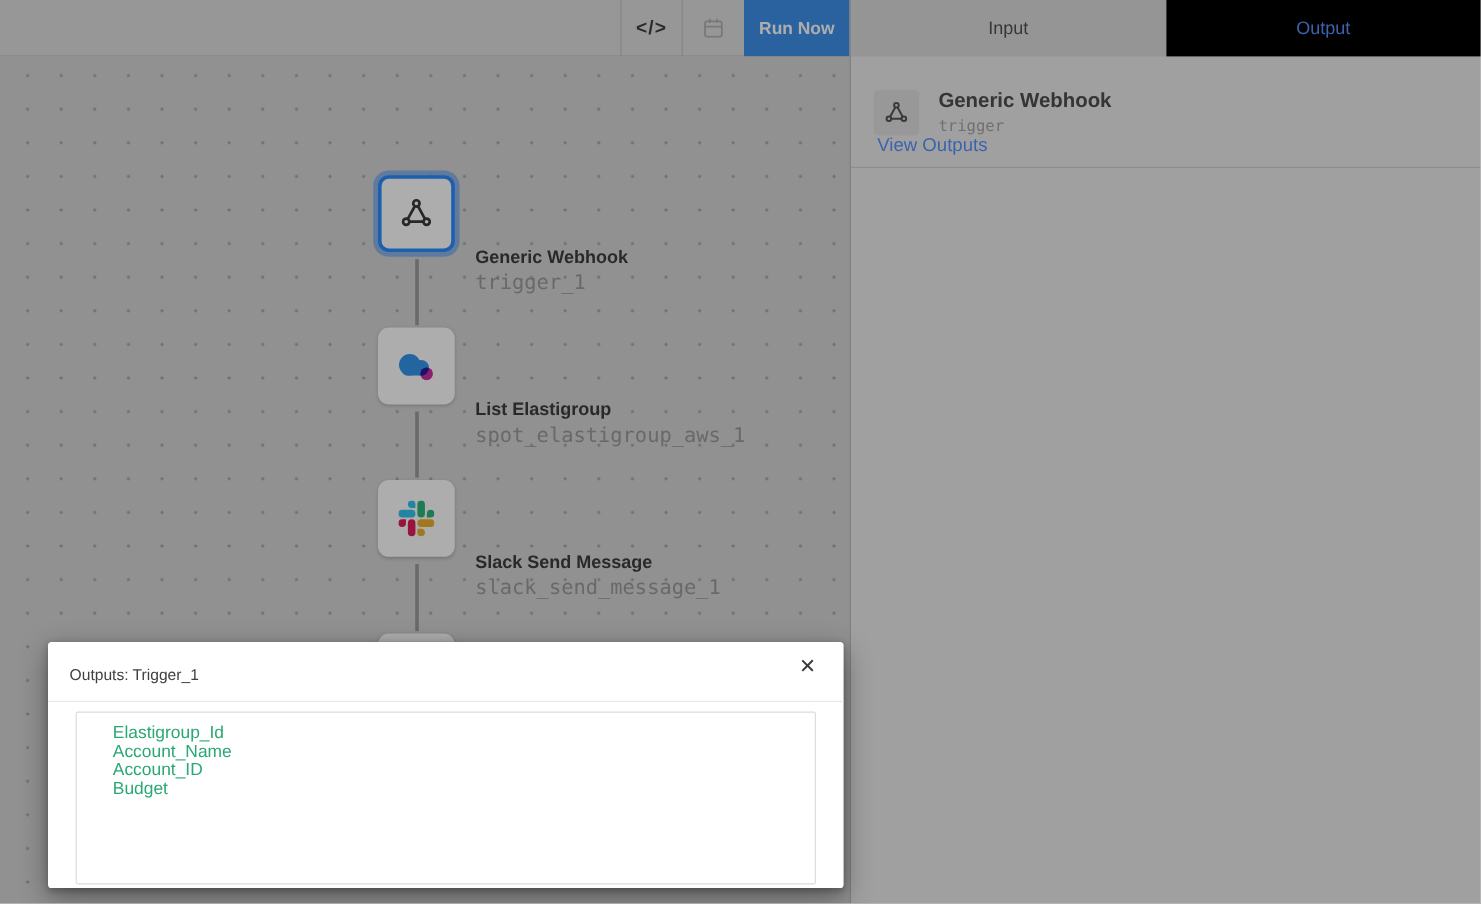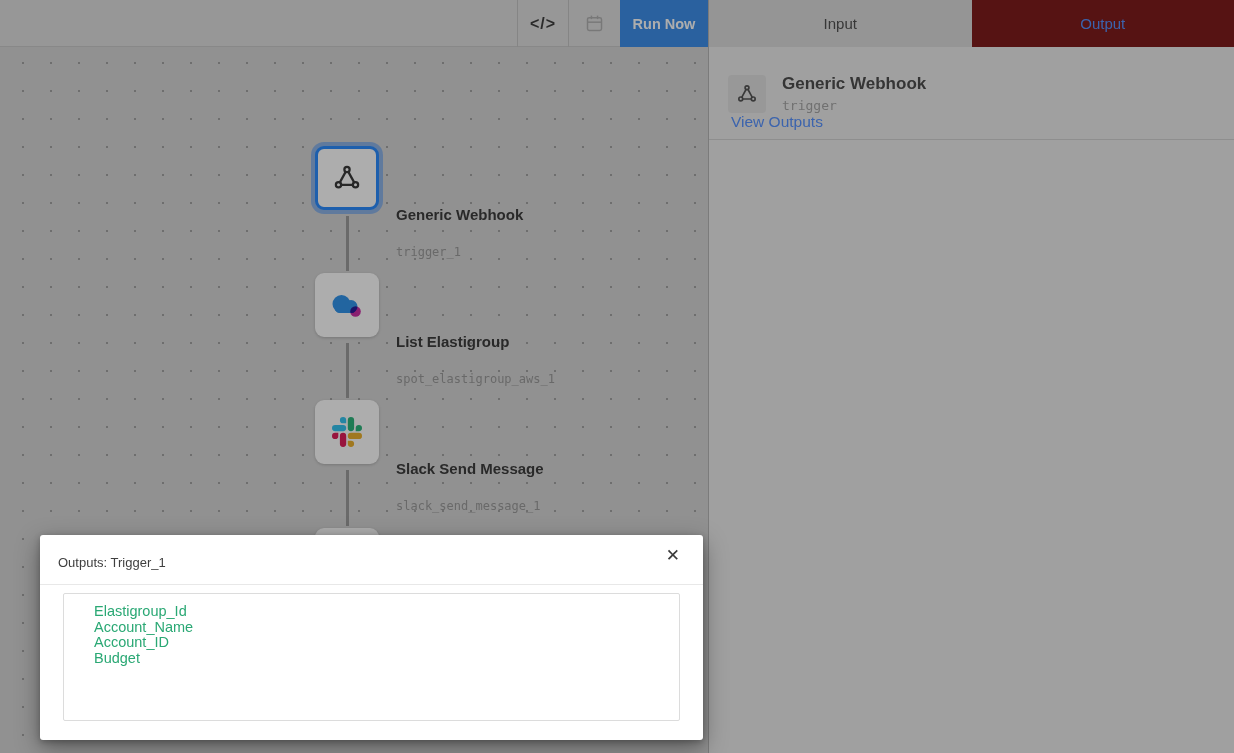--- a/index.html
+++ b/index.html
@@ -13,51 +13,51 @@
   .code-btn{left:518px;width:50px;font-size:16px;font-weight:700;color:#3f3f3f;letter-spacing:1px;}
   .cal-btn{left:569px;width:51px;}
   .run-btn{position:absolute;left:620px;top:0;width:88px;height:47px;background:#3E90EB;color:#ffffff;
            font-size:14.5px;font-weight:700;display:flex;align-items:center;justify-content:center;cursor:pointer;border:none;text-align:right;}
 
   
   .right-panel{position:absolute;left:708px;top:0;width:526px;height:753px;background:#ececec;border-left:1px solid #b5b5b5;box-sizing:border-box;}
   .tabs{display:flex;height:47px;}
   .tab{flex:1;display:flex;align-items:center;justify-content:center;font-size:15px;cursor:pointer;}
   .tab-input{background:#dcdcdc;color:#525252;}
-  .tab-output{background:#7f1d1d;color:#5893ff;}
+  .tab-output{background:#000000;color:#5893ff;}
   .panel-header{position:relative;height:92px;border-bottom:1px solid #d2d2d2;}
   .panel-icon-tile{position:absolute;left:19px;top:28px;width:38px;height:38px;background:#e0e0e0;border-radius:4px;
                    display:flex;align-items:center;justify-content:center;}
   .panel-title{position:absolute;left:73px;top:27px;font-size:17px;font-weight:700;color:#4e4e4e;}
   .panel-sub{position:absolute;left:73px;top:51px;font-family:"DejaVu Sans Mono",monospace;font-size:13px;color:#a6a6a6;text-align:center;}
   .view-outputs{position:absolute;left:22px;top:113px;font-size:15.5px;color:#5893ff;cursor:pointer;}
 
   
   .canvas{position:absolute;left:0;top:47px;width:708px;height:706px;background:#d6d6d6;
           background-image:radial-gradient(circle,#a3a3a3 1.15px,rgba(0,0,0,0) 1.4px);
           background-size:28px 28px;background-position:9px 2px;}
   .node{position:absolute;left:315px;width:64px;height:64px;background:#ffffff;border-radius:9px;
         box-shadow:0 1px 3px rgba(0,0,0,0.18);display:flex;align-items:center;justify-content:center;
         box-sizing:border-box;cursor:pointer;}
   .node.selected{border:3px solid #2C8DFF;box-shadow:0 0 0 4px rgba(56,140,255,0.45);}
   .node-label{position:absolute;left:396px;cursor:default;}
   .node-title{font-size:15px;font-weight:700;color:#3d3d3d;line-height:16px;}
-  .node-sub{font-family:"DejaVu Sans Mono",monospace;font-size:12px;color:#9b9b9b;line-height:14px;margin-top:22px;}
+  .node-sub{font-family:"DejaVu Sans Mono",monospace;font-size:17px;color:#9b9b9b;line-height:14px;margin-top:6px;}
   .connector{position:absolute;left:346px;width:3px;background:#9c9c9c;}
 
   
   .dim-overlay{position:absolute;left:0;top:0;width:1234px;height:753px;background:rgba(0,0,0,0.32);z-index:10;}
 
   
   .modal{position:absolute;left:40px;top:535px;width:663px;height:205px;background:#ffffff;z-index:20;
          border-radius:3px;box-shadow:0 8px 24px rgba(0,0,0,0.38),0 2px 6px rgba(0,0,0,0.25);}
   .modal-header{position:relative;height:49px;border-bottom:1px solid #e8e8e8;}
   .modal-title{position:absolute;left:18px;top:20px;font-size:13px;color:#3f3f3f;}
   .modal-close{position:absolute;right:23px;top:11px;font-size:17px;color:#3a3a3a;cursor:pointer;line-height:20px;}
-  .modal-box{position:absolute;left:23px;top:58px;width:617px;height:128px;border:1px solid #dcdcdc;border-radius:2px;
+  .modal-box{position:absolute;left:23px;top:58px;width:617px;height:144px;border:1px solid #dcdcdc;border-radius:2px;
              box-sizing:border-box;padding:10px 0 0 30px;overflow:hidden;}
   .output-link{display:block;color:#2aa874;font-size:14.5px;line-height:15.5px;text-decoration:none;cursor:pointer;}
 </style>
 </head>
 <body>
 
 <div class="app">
 
   <div class="toolbar">
     <div class="tb-divider" style="left:517px"></div>

